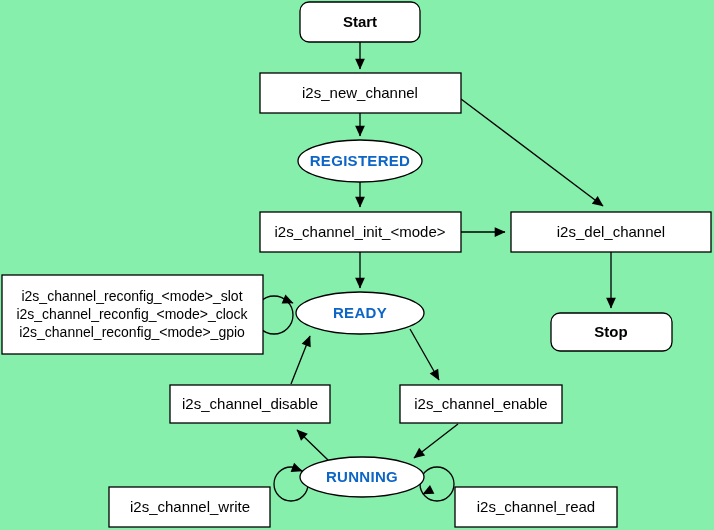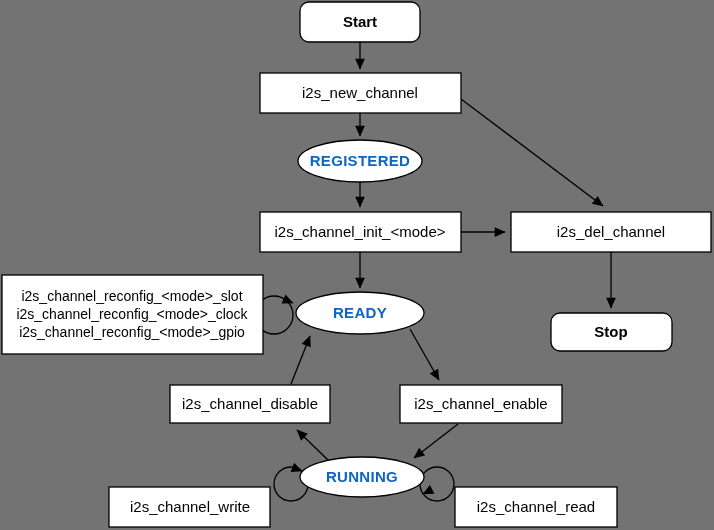--- a/index.html
+++ b/index.html
@@ -1,16 +1,16 @@
 <!DOCTYPE html>
 <html><head>
 <meta charset="utf-8">
 <style>
   html,body{margin:0;padding:0;background:#ffffff;}
-  .canvas{width:714px;height:530px;position:relative;background:#737373;overflow:hidden;}
+  .canvas{width:714px;height:530px;position:relative;background:#86efac;overflow:hidden;}
   svg{display:block;}
   text{font-family:"Liberation Sans","DejaVu Sans",sans-serif;fill:#000000;}
   .lbl{font-size:15px;}
   .lbl-sm{font-size:14px;}
   .bold{font-weight:bold;}
   .state{font-weight:bold;fill:#0D65C6;letter-spacing:0.3px;}
   .shape{fill:#ffffff;stroke:#000000;stroke-width:1.3;}
   .edge{fill:none;stroke:#000000;stroke-width:1.3;}
   .loop{fill:none;stroke:#000000;stroke-width:1.3;}
 </style>

